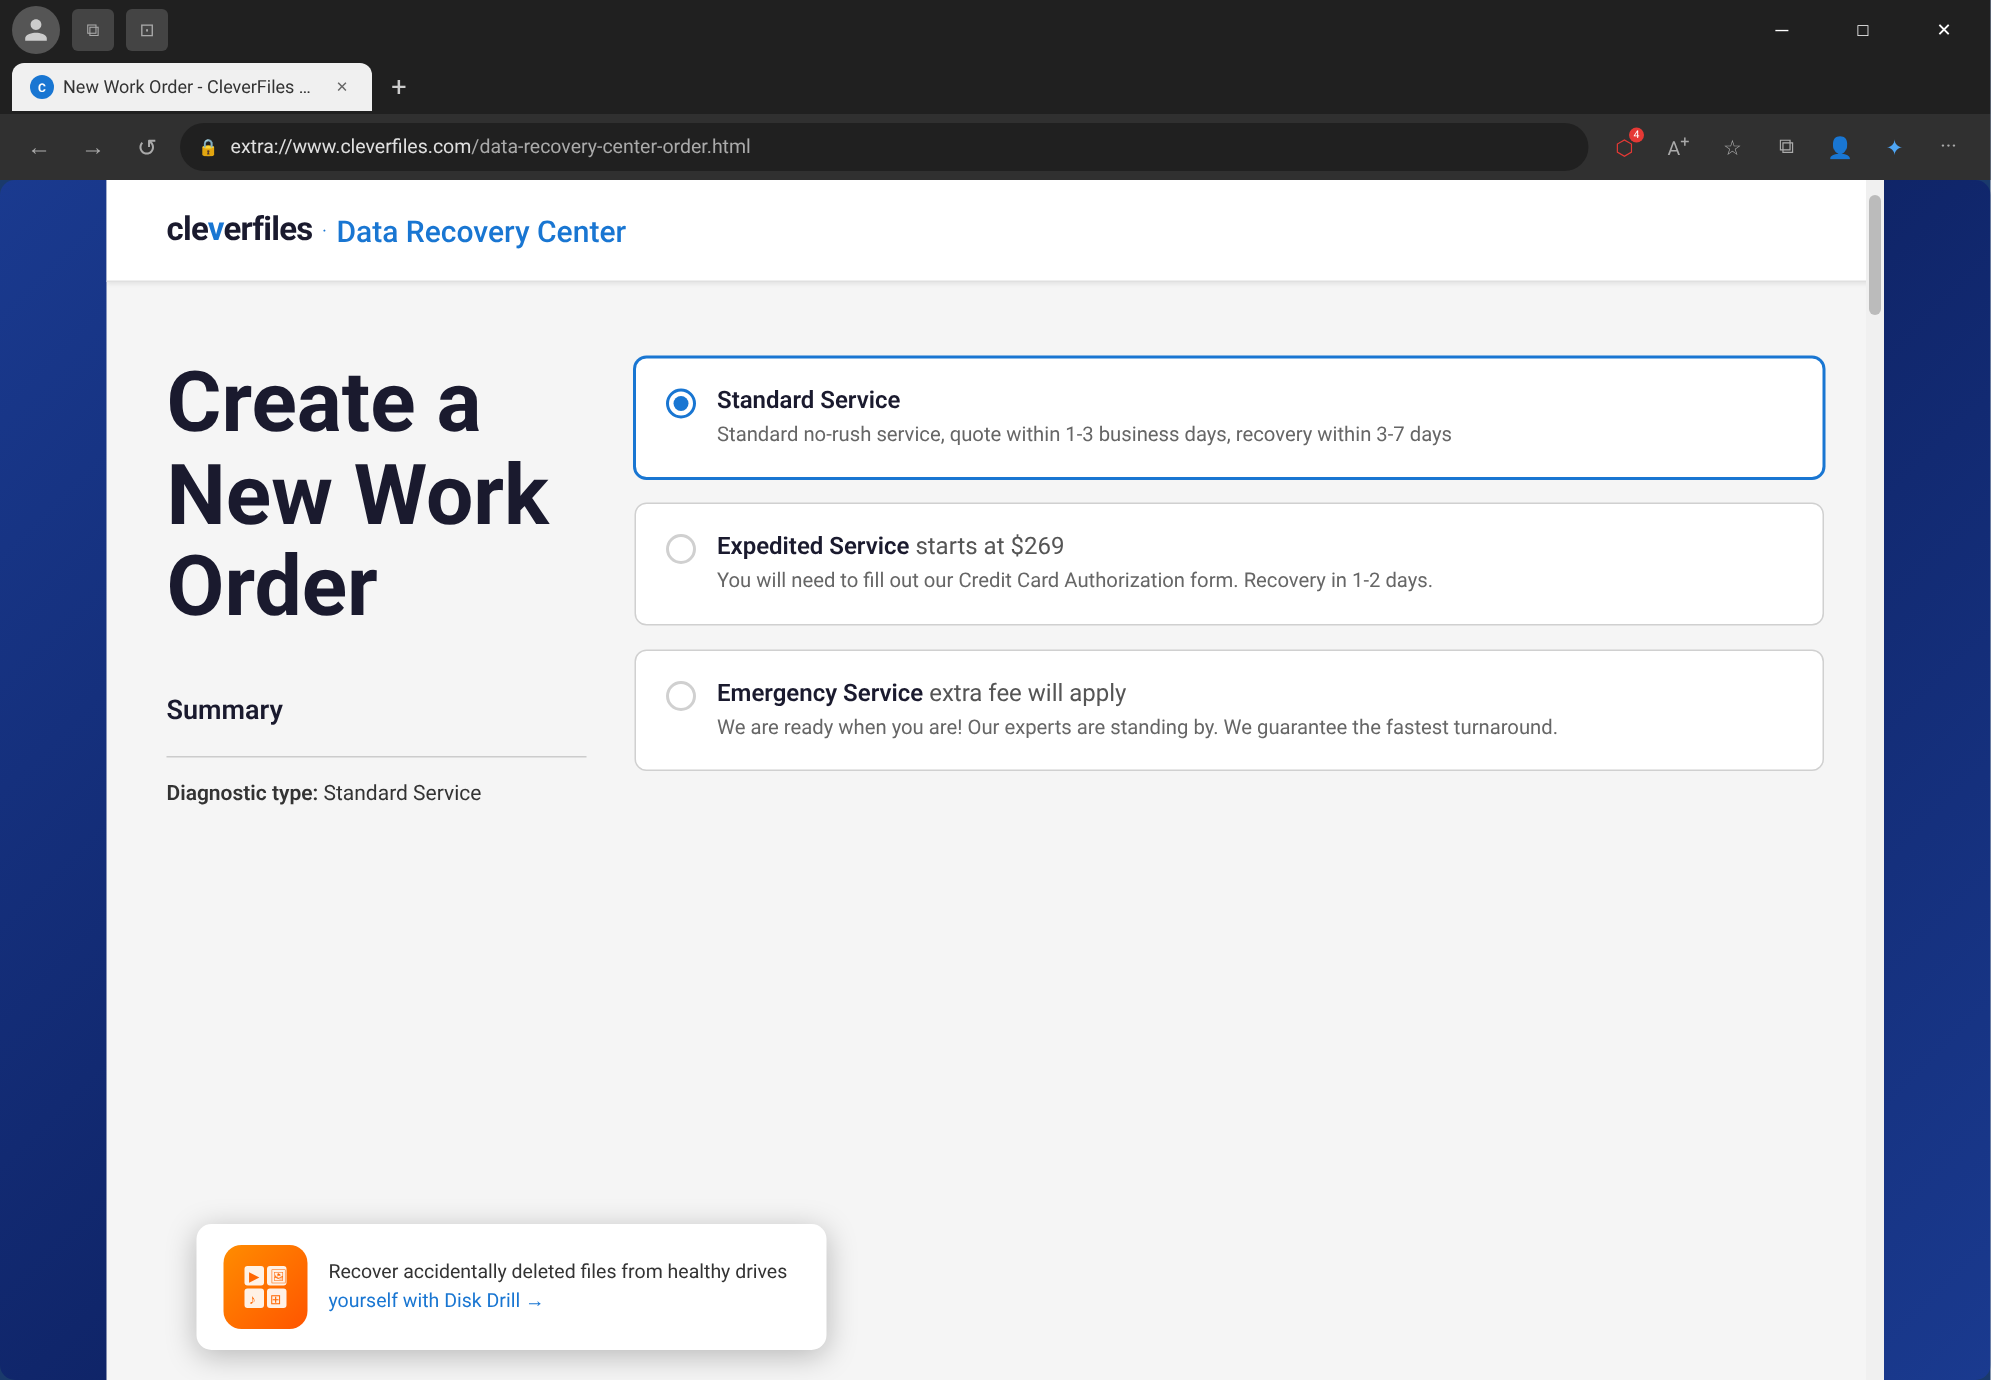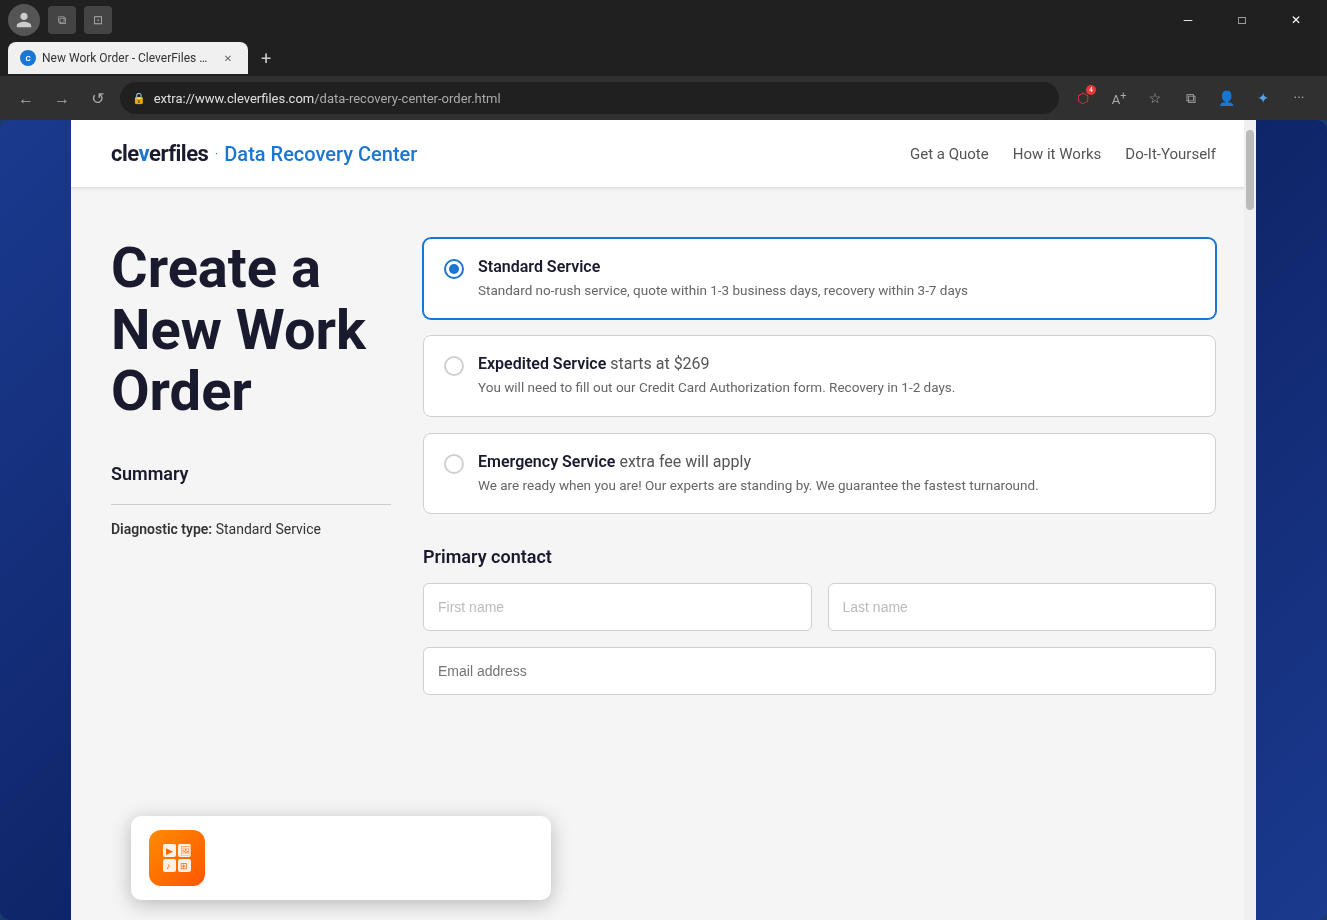--- a/index.html
+++ b/index.html
@@ -578,25 +578,20 @@
   <div class="website-container">
 
     <div class="site-header">
       <div class="logo-area">
         <span class="logo-text">
           <span>cle</span><span class="logo-v">v</span><span>erfiles</span>
         </span>
         <span class="logo-separator"> · </span>
         <span class="logo-subtitle">Data Recovery Center</span>
       </div>
-      <nav class="site-nav">
-        <a class="nav-link">Get a Quote</a>
-        <a class="nav-link">How it Works</a>
-        <a class="nav-link">Do-It-Yourself</a>
-      </nav>
     </div>
 
     <div class="scrollbar">
       <div class="scrollbar-thumb"></div>
     </div>
 
     <div class="main-content">
 
       <div class="left-col">
         <h1 class="page-title">Create a New Work Order</h1>
@@ -638,43 +633,36 @@
           <div class="radio-btn"></div>
           <div class="service-info">
             <div class="service-name">
               <span>Emergency Service</span>
               <span class="service-price">  <span>extra fee will apply</span></span>
             </div>
             <div class="service-desc">We are ready when you are! Our experts are standing by. We guarantee the fastest turnaround.</div>
           </div>
         </div>
 
-        <div class="contact-section">
-          <div class="contact-label">Primary contact</div>
-
-          <div class="form-row">
-            <input type="text" class="form-input" placeholder="First name" style="">
-            <input type="text" class="form-input" placeholder="Last name" style="">
-          </div>
-
-          <input type="email" class="form-input-full" placeholder="Email address" style="">
-        </div>
 
       </div>
     </div>
 
     <div class="notification-toast">
       <div class="toast-icon">
         <svg width="32" height="32" viewBox="0 0 32 32" fill="none">
           <rect x="2" y="2" width="13" height="13" rx="2" fill="rgba(255,255,255,0.9)"></rect>
           <rect x="17" y="2" width="13" height="13" rx="2" fill="rgba(255,255,255,0.9)"></rect>
           <rect x="2" y="17" width="13" height="13" rx="2" fill="rgba(255,255,255,0.9)"></rect>
           <rect x="17" y="17" width="13" height="13" rx="2" fill="rgba(255,255,255,0.9)"></rect>
           <text x="5" y="12" font-size="9" fill="#ff6600">▶</text>
           <text x="19" y="12" font-size="9" fill="#ff6600">🖼</text>
           <text x="5" y="27" font-size="9" fill="#ff6600">♪</text>
           <text x="19" y="27" font-size="9" fill="#ff6600">⊞</text>
         </svg>
       </div>
+      <div class="toast-text">
+        <span>Recover accidentally deleted files from healthy drives </span><a class="toast-link">yourself with Disk Drill →</a>
+      </div>
     </div>
 
   </div>
 </div>
 
 </body></html>

